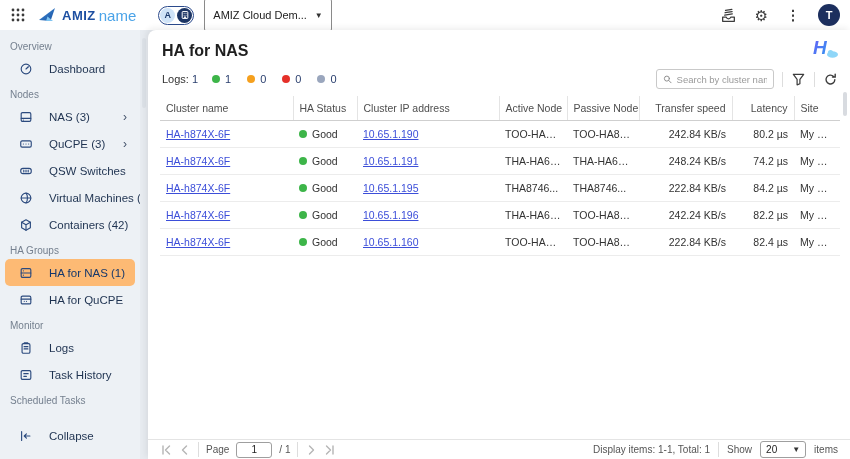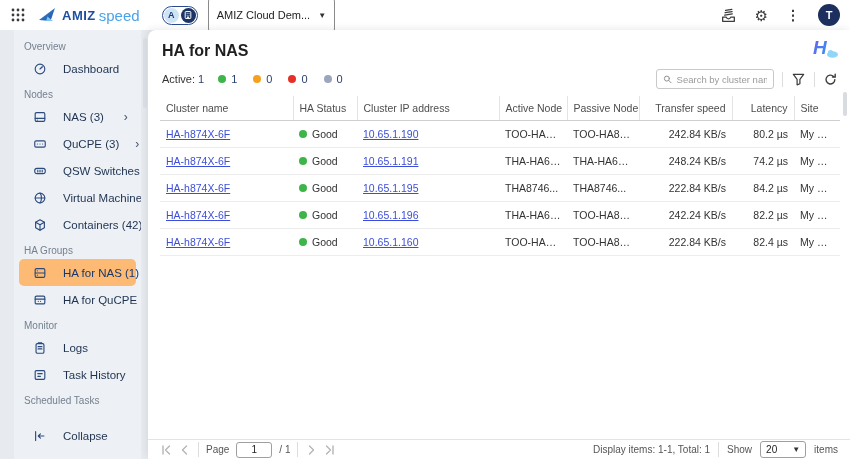--- a/index.html
+++ b/index.html
@@ -21,21 +21,21 @@
     gap:8px; padding:8px 8px; font-size:11px; color:#222; cursor:pointer; background:#fff; }
   .dd-arrow { font-size:8px; color:#333; }
   .topbar-right { margin-left:auto; display:flex; align-items:center; gap:18px; }
   .tb-icon { cursor:pointer; display:flex; align-items:center; color:#3c3c3c; }
   .gear-glyph { font-size:15px; line-height:1; }
   .kebab-glyph { font-size:14px; font-weight:bold; line-height:1; }
   .avatar { width:22px; height:22px; border-radius:50%; background:#1c2f5e; color:#fff;
     font-size:11px; font-weight:bold; display:flex; align-items:center; justify-content:center; cursor:pointer; }
 
   
-  .shell { display:flex; height:429px;padding-left:14px; }
+  .shell { display:flex; height:429px; }
   .sidebar { width:140px; background:#edf1f5; display:flex; flex-direction:column; padding-top:4px; overflow:hidden; }
   .side-gap { width:8px; background:#e7ebf0; position:relative; }
   .side-gap .thumb { position:absolute; top:8px; left:2px; width:4px; height:70px; background:#dde2e8; border-radius:2px; }
 
   .side-label { font-size:10px; color:#75808f; padding:7px 0 3px 10px; }
   .side-item { height:27px; display:flex; align-items:center; gap:16px; padding:0 8px 0 14px;
     font-size:11.5px; color:#1e3250; cursor:pointer; margin:0 5px; border-radius:5px; white-space:nowrap; }
   .side-item .si { flex:0 0 auto; }
   .side-item .chev { margin-left:auto; font-size:12px; color:#44536b; }
   .side-item.active { background:#fdba74; color:#16386b; }
@@ -111,21 +111,21 @@
       <defs>
           <linearGradient id="swg" x1="0" y1="0" x2="1" y2="1">
         <stop offset="0" stop-color="#3f8fd9"></stop>
             <stop offset="1" stop-color="#1a4fa0"></stop>
           </linearGradient>
         </defs>
       <path d="M1 13 L17 1 L12.5 14 Z" fill="url(#swg)"></path>
       <path d="M9.5 9.5l5.5 4.5H8z" fill="#7ec3f0"></path>
     </svg>
     <span class="brand-bold">AMIZ</span>
-      <span class="brand-light">speed</span>
+      <span class="brand-light">name</span>
   </div>
   <div class="toggle-pill">
     <span class="tp-circ tp-a">A</span>
     <span class="tp-circ tp-org">
       <svg width="10" height="10" viewBox="0 0 16 16" style="stroke:#fff;fill:none;stroke-width:1.6">
         <rect x="3.5" y="2.5" width="9" height="11" rx="1"></rect>
         <path d="M6 5.5h1.2M9 5.5h1.2M6 8.5h1.2M9 8.5h1.2M7 13v-2h2v2"></path>
       </svg>
     </span>
   </div>
@@ -260,21 +260,21 @@
         <circle cx="20.5" cy="16.5" r="2.6" fill="#8fd6f8"></circle>
       </svg>
     </div>
 
     <div class="card-head">
       <div class="page-title">HA for NAS</div>
     </div>
 
     <div class="summary-row">
       <span class="total-label">
-        <span>Active:</span> <span class="count-val">1</span>
+        <span>Logs:</span> <span class="count-val">1</span>
       </span>
       <span class="count-group">
         <span class="dot" style="background: rgb(61, 181, 73);"></span>
         <span class="count-val">1</span>
       </span>
       <span class="count-group">
         <span class="dot" style="background: rgb(245, 160, 30);"></span>
         <span class="count-val">0</span>
       </span>
       <span class="count-group">

